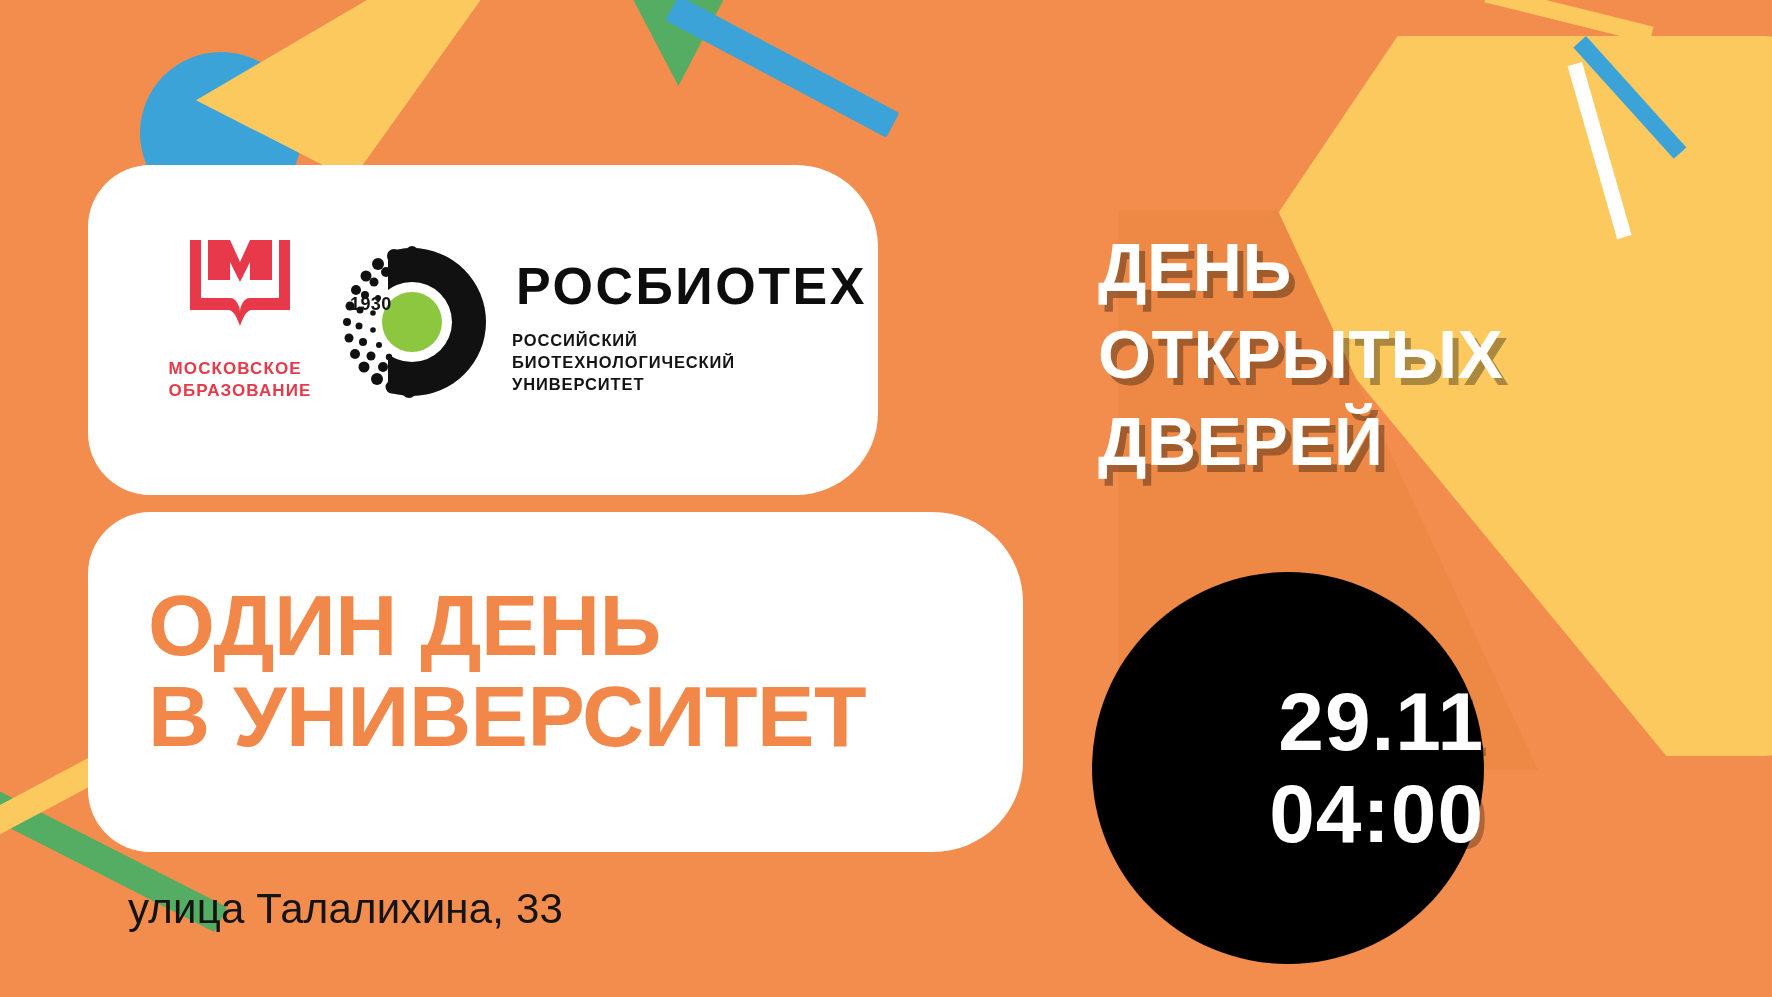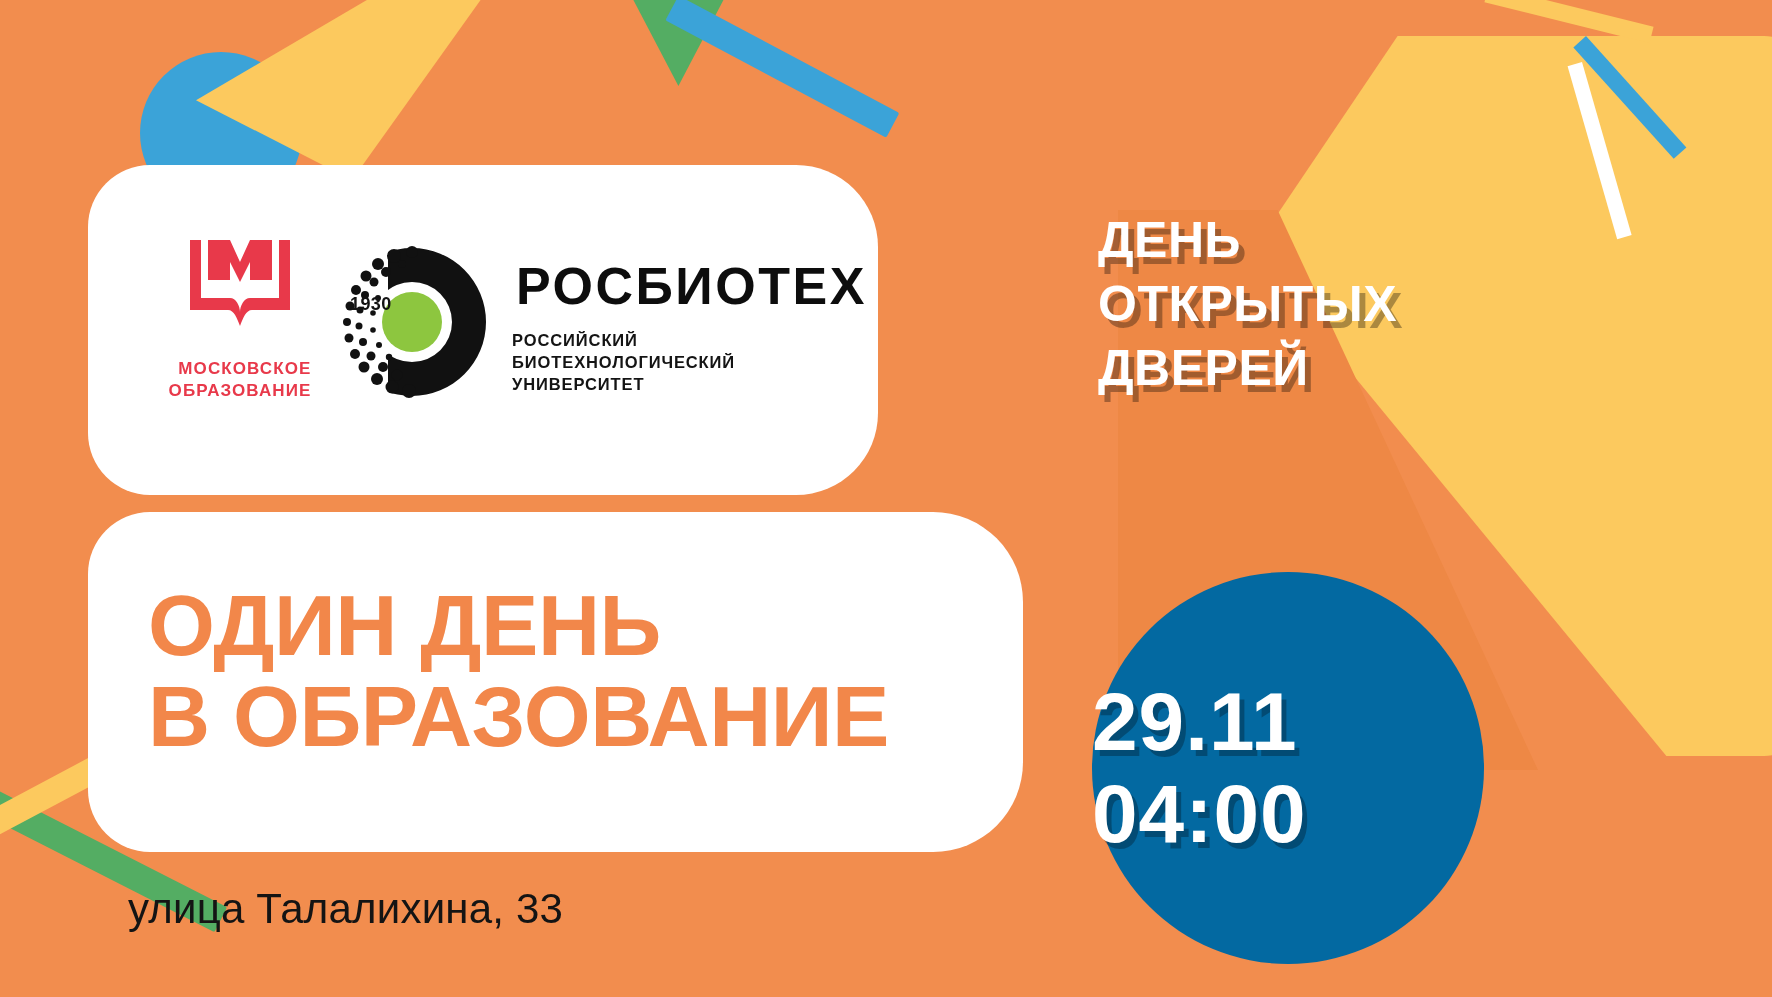--- a/index.html
+++ b/index.html
@@ -98,21 +98,21 @@
 
   
   .mos-logo {
     position:absolute; left:140px; top:236px; width:200px; height:190px;
     display:flex; flex-direction:column; align-items:center;
   }
   .mos-mark { width:112px; height:112px; position:relative; }
   .mos-name {
     margin-top:10px; color:#E8394A;
     font-size:17px; font-weight:bold; letter-spacing:1.1px;
-    text-align:right; line-height:1.28;
+    text-align:left; line-height:1.28;
   }
 
   
   .rb-logo {
     position:absolute; left:328px; top:238px; width:520px; height:170px;
   }
   .rb-mark { position:absolute; left:0; top:0; width:168px; height:168px; }
   .rb-year {
     position:absolute; left:22px; top:56px;
     font-size:18px; font-weight:bold; color:#141414; letter-spacing:0.4px;
@@ -132,34 +132,34 @@
   .main-title {
     position:absolute; left:148px; top:580px;
     color:#F2874A; font-weight:bold; font-size:86px;
     line-height:1.06; letter-spacing:-0.5px;
     white-space:nowrap;
   }
   .main-title span { display:block; }
 
   
   .headline {
-    position:absolute; left:1098px; top:208px; width:600px;
-    color:#FFFFFF; font-weight:bold; font-size:50px;
+    position:absolute; left:1098px; top:224px; width:600px;
+    color:#FFFFFF; font-weight:bold; font-size:68px;
     line-height:1.28; letter-spacing:0.5px;
     text-shadow:6px 7px 0 rgba(0,0,0,0.32);
   }
   .headline span { display:block; white-space:nowrap; }
 
   
   .date-circle {
     position:absolute; left:1092px; top:572px;
     width:392px; height:392px;
-    background:#0369a1; border-radius:50%;
+    background:#000000; border-radius:50%;
     display:flex; flex-direction:column;
-    align-items:flex-start; justify-content:center;
+    align-items:flex-end; justify-content:center;
   }
   .date-circle .d {
     color:#FFFFFF; font-weight:bold; font-size:82px;
     line-height:1.12; letter-spacing:1px;
     text-shadow:5px 6px 0 rgba(0,0,0,0.28);
   }
 
   
   .address {
     position:absolute; left:128px; top:885px;
@@ -255,21 +255,21 @@
     <div class="rb-sub">
       <div>РОССИЙСКИЙ</div>
       <div>БИОТЕХНОЛОГИЧЕСКИЙ</div>
       <div>УНИВЕРСИТЕТ</div>
     </div>
   </div>
 
   <div class="panel panel-title"></div>
   <div class="main-title">
     <span>ОДИН ДЕНЬ</span>
-    <span>В ОБРАЗОВАНИЕ</span>
+    <span>В УНИВЕРСИТЕТ</span>
   </div>
 
   <div class="headline">
     <span>ДЕНЬ</span>
     <span>ОТКРЫТЫХ</span>
     <span>ДВЕРЕЙ</span>
   </div>
 
   <div class="date-circle">
     <div class="d">29.11</div>

